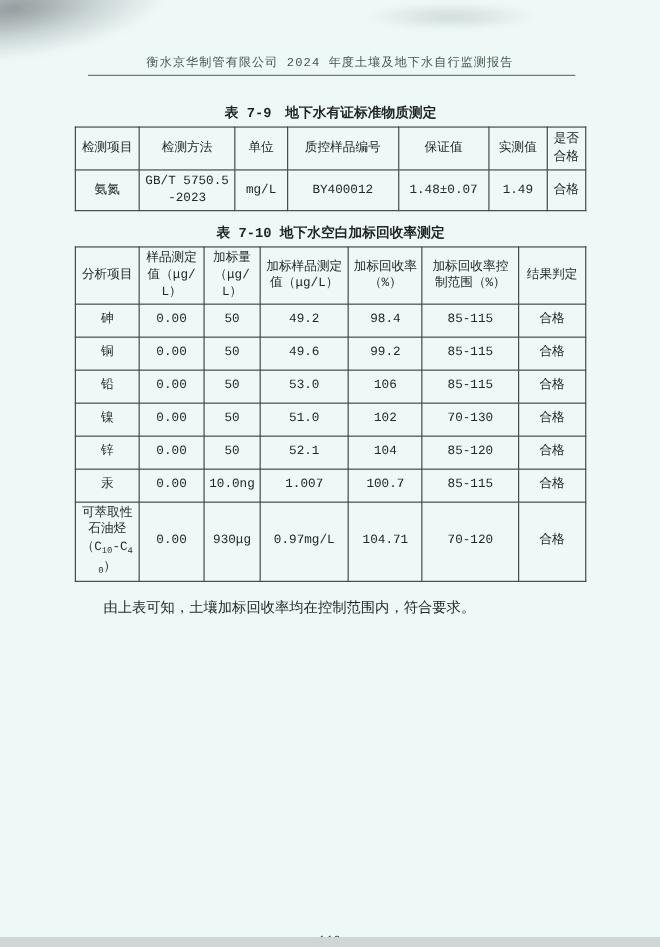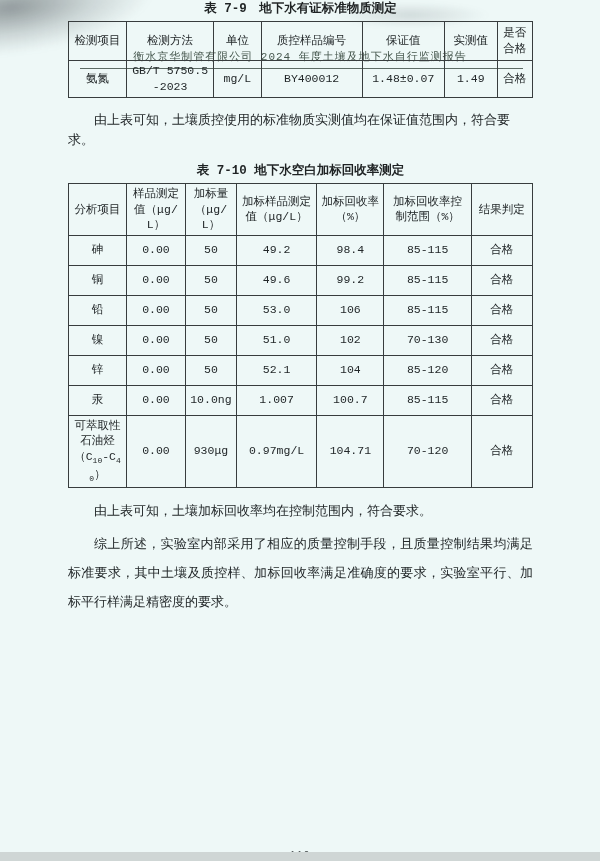--- a/index.html
+++ b/index.html
@@ -39,21 +39,21 @@
   }
   .content{
     position:absolute;top:0;left:68px;width:465px;
   }
   .caption{
     text-align:center;
     font-weight:700;
     font-size:12.5px;
     color:#1f2324;
   }
-  .caption-t9{margin-bottom:4px;}
+  .caption-t9{margin-top:94px;margin-bottom:4px;}
   .caption-t10{margin-top:11px;margin-bottom:4px;}
   table{
     width:100%;
     border-collapse:collapse;
     table-layout:fixed;
     font-size:11.5px;
     color:#23282a;
   }
   th,td{
     border:1px solid #383d3e;
@@ -133,21 +133,20 @@
         <td>GB/T 5750.5-2023</td>
         <td>mg/L</td>
         <td>BY400012</td>
         <td>1.48±0.07</td>
         <td>1.49</td>
         <td>合格</td>
       </tr>
     </tbody>
       </table>
 
-    <p class="para para1">由上表可知，土壤质控使用的标准物质实测值均在保证值范围内，符合要求。</p>
 
     <div class="caption caption-t10">表 7-10 地下水空白加标回收率测定</div>
 
     <table class="t10">
       <colgroup>
         <col style="width:12.5%">
           <col style="width:12.7%">
           <col style="width:11.0%">
         <col style="width:17.3%">
           <col style="width:14.5%">
@@ -225,18 +224,17 @@
         <td>0.97mg/L</td>
         <td>104.71</td>
         <td>70-120</td>
         <td>合格</td>
       </tr>
     </tbody>
       </table>
 
     <p class="para para2">由上表可知，土壤加标回收率均在控制范围内，符合要求。</p>
 
-    <p class="para para3">综上所述，实验室内部采用了相应的质量控制手段，且质量控制结果均满足标准要求，其中土壤及质控样、加标回收率满足准确度的要求，实验室平行、加标平行样满足精密度的要求。</p>
 
   </div>
 
   <div class="page-number">110</div>
 </div>
 
 </body></html>

